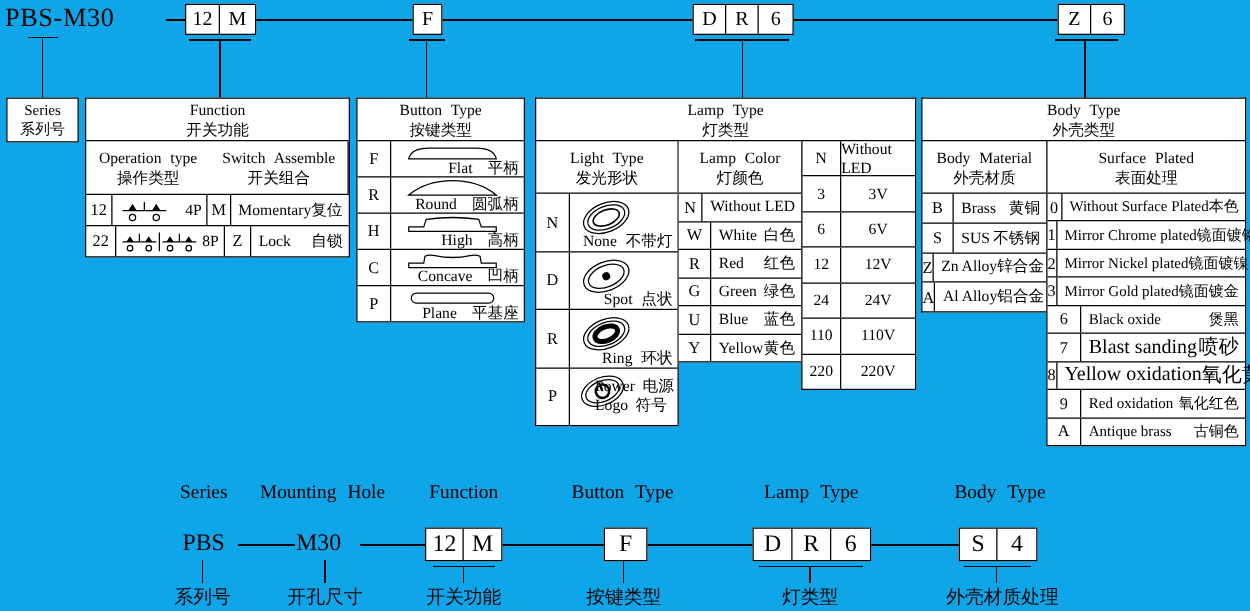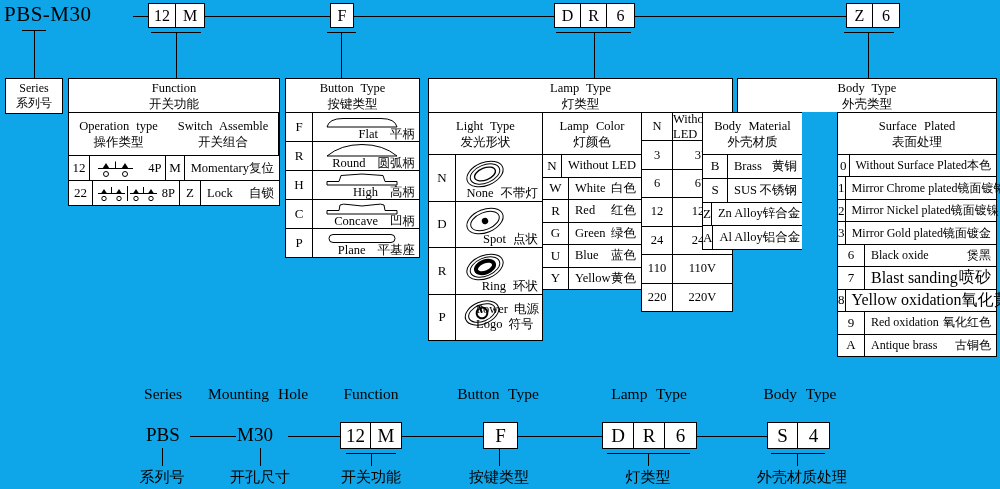--- a/index.html
+++ b/index.html
@@ -422,21 +422,21 @@
     </div>
   </div>
 
   <div class="tbox" style="left:737px;top:78px;width:260px;height:34px;border-bottom:none;">
     <div class="hdr" style="flex:1;">
       <div class="en">Body Type</div>
       <div>外壳类型</div>
     </div>
   </div>
 
-  <div class="tbox" style="left:702px;top:112px;width:100px;height:138px;border-right:none;">
+  <div class="tbox" style="left:737px;top:112px;width:100px;height:138px;border-right:none;">
     <div class="hdr bb" style="height:42px;">
       <div class="en">Body Material</div>
       <div>外壳材质</div>
     </div>
     <div class="row bb">
       <div class="lc br" style="width:25px;">B</div>
       <div class="lbl">
           <span class="en">Brass</span>
           <span class="zh">黄铜</span>
         </div>

